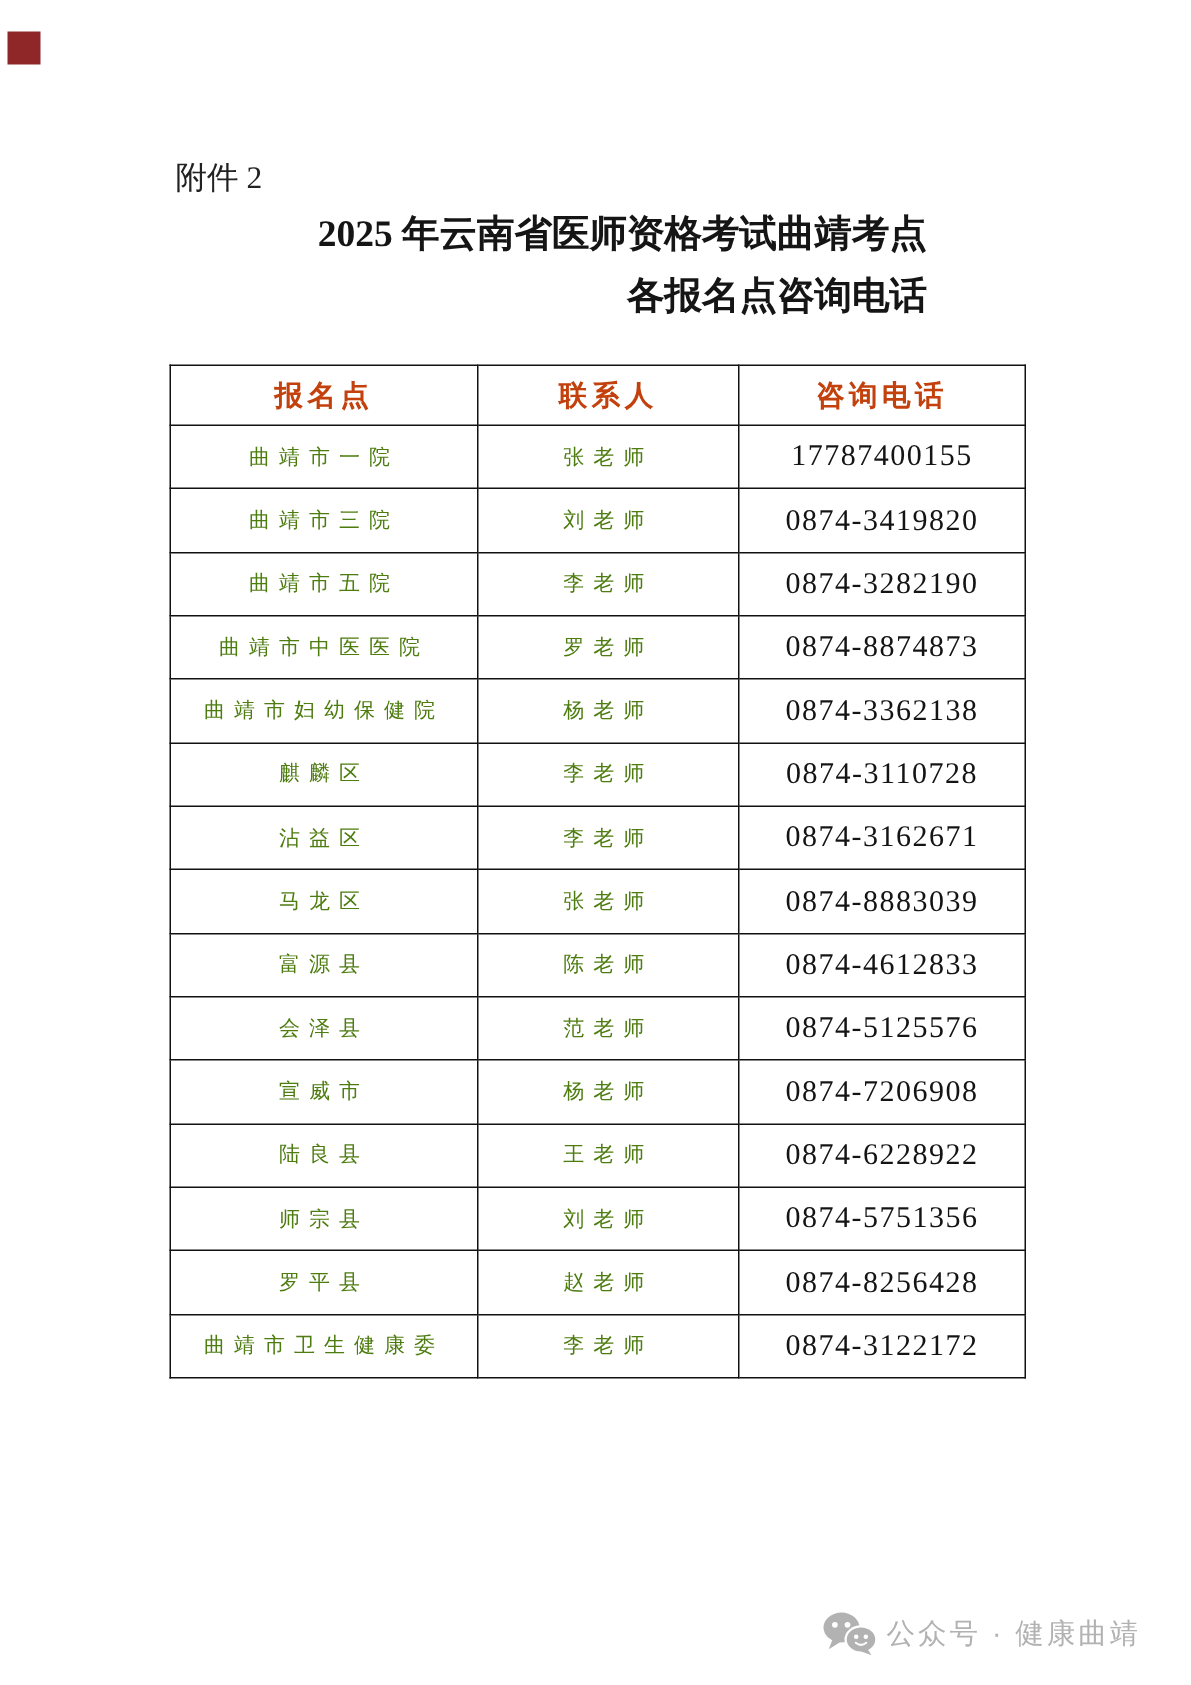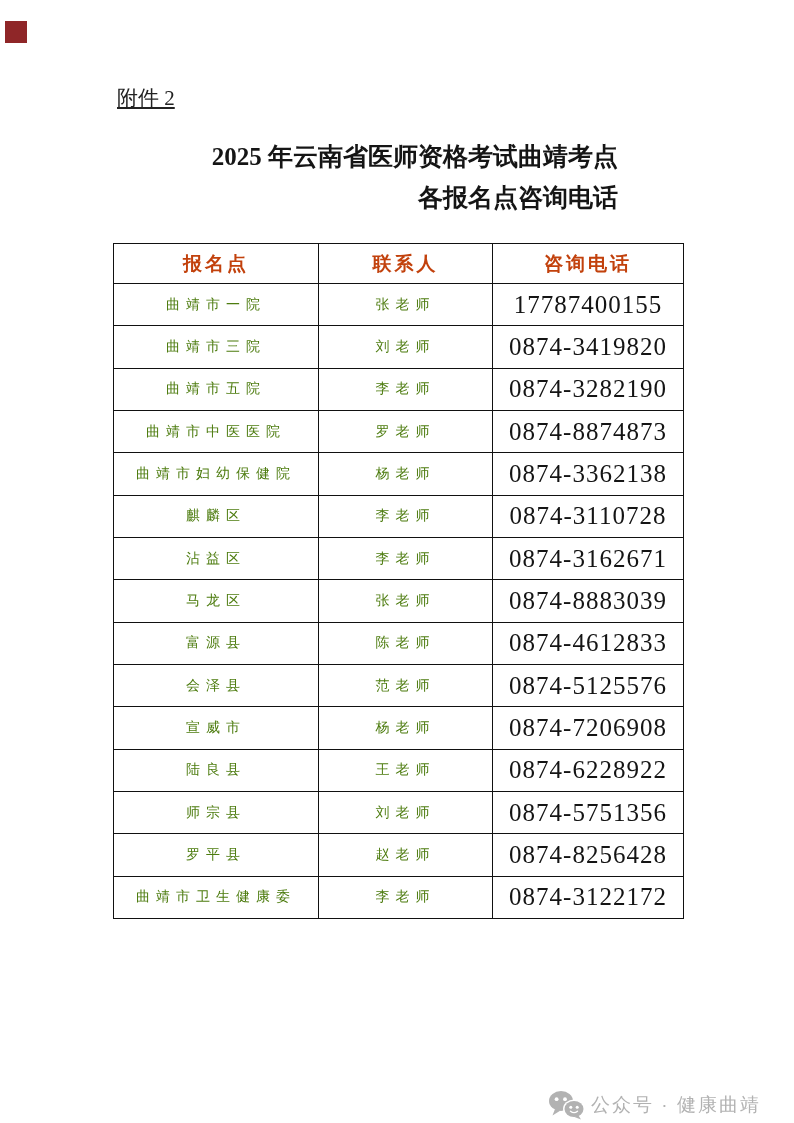--- a/index.html
+++ b/index.html
@@ -10,24 +10,23 @@
     font-family: "Liberation Serif", "DejaVu Serif", serif;
     color: #1c1c1c;
     overflow: hidden;
   }
   .corner-mark {
     position: absolute; left: 5px; top: 21px;
     width: 22px; height: 22px;
     background: #8f2628;
   }
   .attachment-label {
-    position: absolute; left: 117px; top: 84px;
+    position: absolute; left: 117px; top: 104px;
     font-size: 21px; line-height: 28px;
     color: #222222;
-    text-decoration: underline;
   }
   .title-block {
     position: absolute; left: 113px; top: 136px;
     width: 505px;
     text-align: right;
   }
   .title-line {
     font-size: 25px; font-weight: bold;
     line-height: 41px;
     color: #151515;
@@ -53,30 +52,29 @@
     font-size: 19px; font-weight: bold;
     letter-spacing: 3px;
     color: #c2410c;
   }
   td.cell-site, td.cell-contact {
     font-size: 14px;
     letter-spacing: 6px;
     color: #4d7c0f;
   }
   td.cell-phone {
-    font-size: 25px;
+    font-size: 20px;
     letter-spacing: 1px;
     color: #141414;
     font-family: Liberation Serif, serif;
   }
   .watermark {
     position: absolute; left: 548px; top: 1074px;
     display: flex; align-items: center;
     color: #b2b2b2;
-    margin-top: 16px;
   }
   .watermark .wm-icon { width: 36px; height: 30px; margin-right: 7px; }
   .watermark .wm-text {
     font-size: 19px;
     letter-spacing: 2px;
     font-family: "Liberation Sans", "DejaVu Sans", sans-serif;
     white-space: nowrap;
   }
 </style>
 </head>

